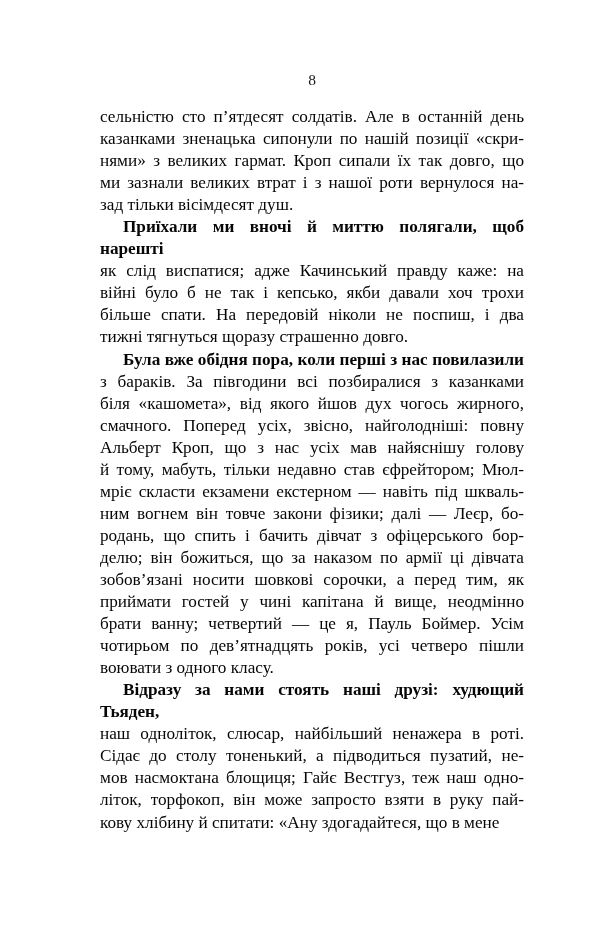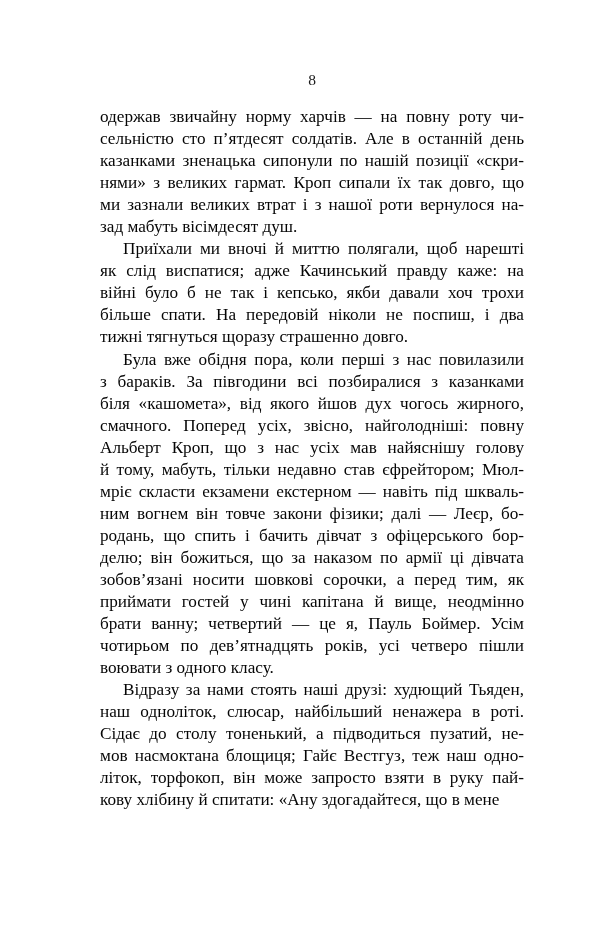--- a/index.html
+++ b/index.html
@@ -45,35 +45,35 @@
   .line {
     text-align: justify;
     text-align-last: justify;
     white-space: normal;
   }
   .line.last {
     text-align-last: left;
   }
   .line.indent {
     text-indent: 23px;
+    font-weight: bold;
   }
 </style>
 </head>
 <body>
 
 <div class="book-page">
   <div class="page-number">8</div>
   <div class="text-block" id="text-block">
       <div class="paragraph">
-        <div class="line">одержав звичайну норму харчів — на повну роту чи-</div>
         <div class="line">сельністю сто п’ятдесят солдатів. Але в останній день</div>
         <div class="line">казанками зненацька сипонули по нашій позиції «скри-</div>
         <div class="line">нями» з великих гармат. Кроп сипали їх так довго, що</div>
         <div class="line">ми зазнали великих втрат і з нашої роти вернулося на-</div>
-        <div class="line last">зад мабуть вісімдесят душ.</div>
+        <div class="line last">зад тільки вісімдесят душ.</div>
       </div>
       <div class="paragraph">
         <div class="line indent">Приїхали ми вночі й миттю полягали, щоб нарешті</div>
         <div class="line">як слід виспатися; адже Качинський правду каже: на</div>
         <div class="line">війні було б не так і кепсько, якби давали хоч трохи</div>
         <div class="line">більше спати. На передовій ніколи не поспиш, і два</div>
         <div class="line last">тижні тягнуться щоразу страшенно довго.</div>
       </div>
       <div class="paragraph">
         <div class="line indent">Була вже обідня пора, коли перші з нас повилазили</div>

